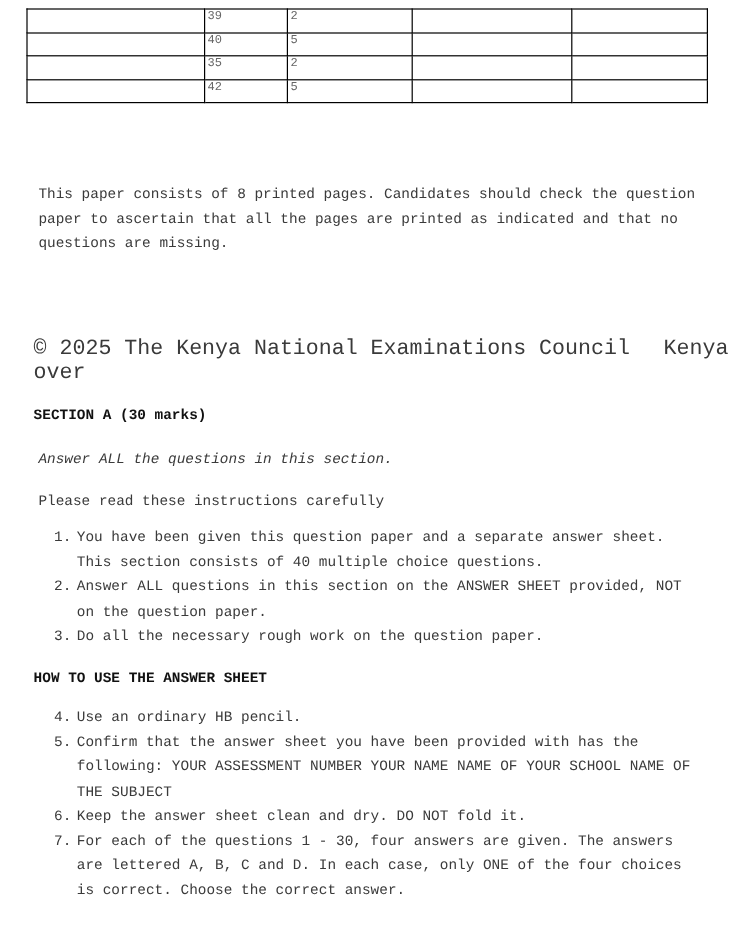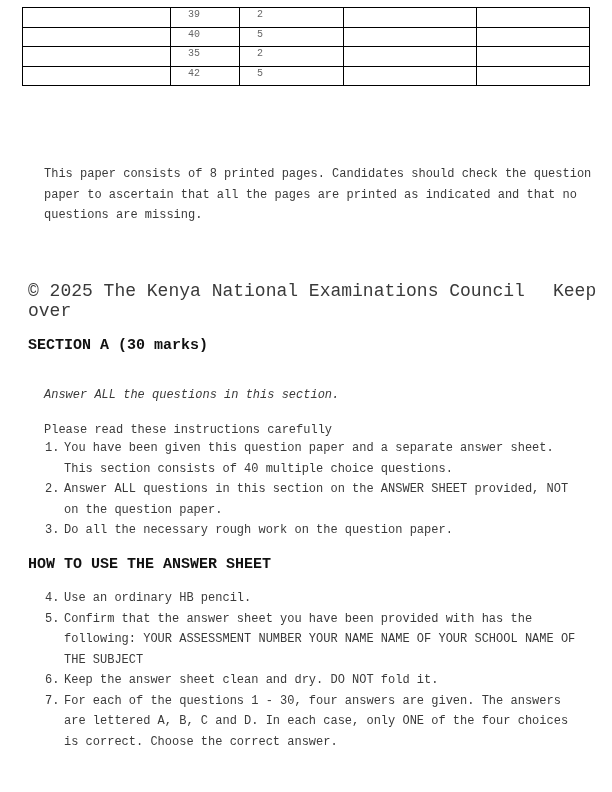--- a/index.html
+++ b/index.html
@@ -19,39 +19,39 @@
       position: absolute;
       left: 22px;
       top: 7px;
       border-collapse: collapse;
       table-layout: fixed;
       width: 567px;
     }
     .answer-table td {
       border: 1.5px solid #000;
       height: 17.5px;
-      padding: 1px 5px 0 17px;
+      padding: 1px 5px 0 2px;
       vertical-align: top;
       font-size: 10px;
       line-height: 12px;
       color: #666;
     }
     .col1 { width: 148px; }
     .col2 { width: 69px; }
     .col3 { width: 104px; }
     .col4 { width: 133px; }
     .col5 { width: 113px; }
 
     .para {
       position: absolute;
       left: 28px;
       width: 560px;
       font-size: 12px;
       line-height: 20.5px;
-      margin: 16px;
+      margin: 4px;
       white-space: normal;
     }
     .footer-line {
       position: absolute;
       left: 28px;
       top: 281px;
       width: 560px;
       font-size: 18px;
       line-height: 20px;
     }
@@ -61,21 +61,21 @@
       top: 0;
     }
     .footer-line .over {
       position: absolute;
       left: 0;
       top: 20px;
     }
     .heading {
       position: absolute;
       left: 28px;
-      font-size: 15px;
+      font-size: 12px;
       font-weight: bold;
       color: #111;
       line-height: 14px;
     }
     .olist {
       position: absolute;
       left: 28px;
       width: 560px;
       margin: 0;
       padding: 0;
@@ -133,21 +133,21 @@
       <td></td>
       <td></td>
     </tr>
   </tbody>
 </table>
 
 <p class="para" style="top:148px;">This paper consists of 8 printed pages. Candidates should check the question paper to ascertain that all the pages are printed as indicated and that no questions are missing.</p>
 
 <div class="footer-line">
   <span>© 2025 The Kenya National Examinations Council</span>
-  <span class="turn">Keep</span>
+  <span class="turn">Kenya</span>
   <span class="over">over</span>
 </div>
 
 <div class="heading" style="top:339px;">SECTION A (30 marks)</div>
 
 <p class="para" style="top:369px;font-style:italic;">Answer ALL the questions in this section.</p>
 
 <p class="para" style="top:404px;">Please read these instructions carefully</p>
 
 <ol class="olist" style="top:438px;">

